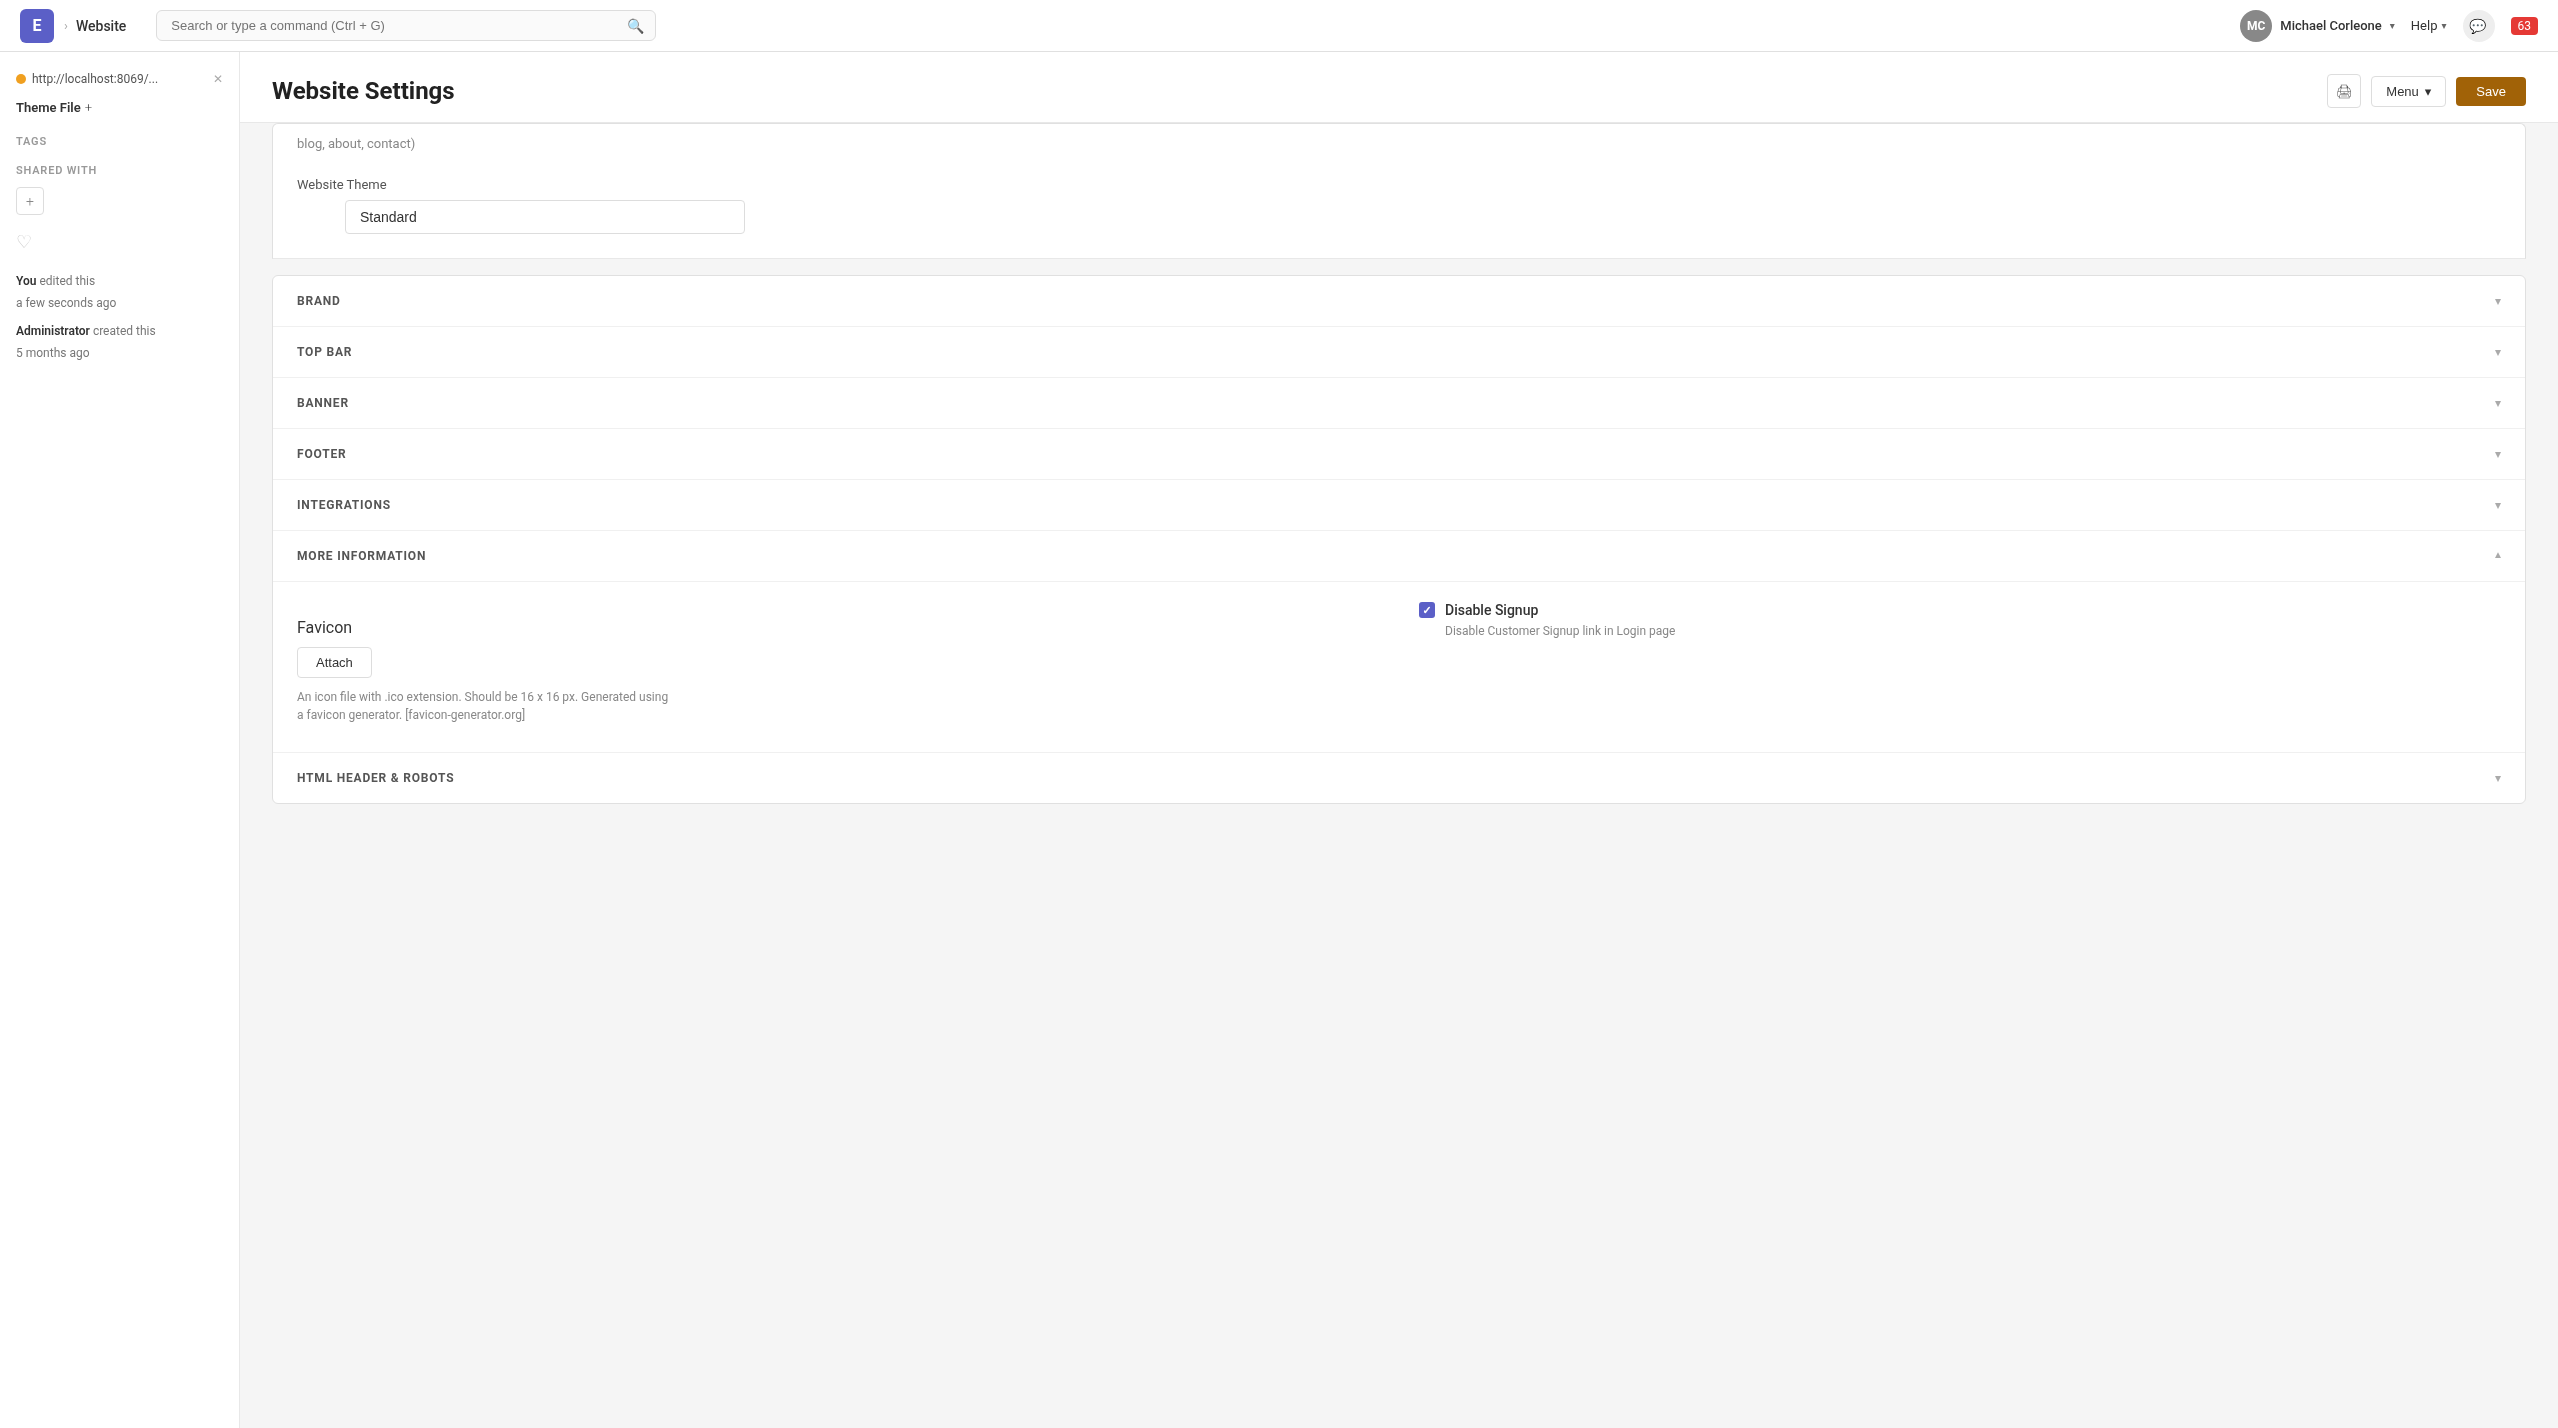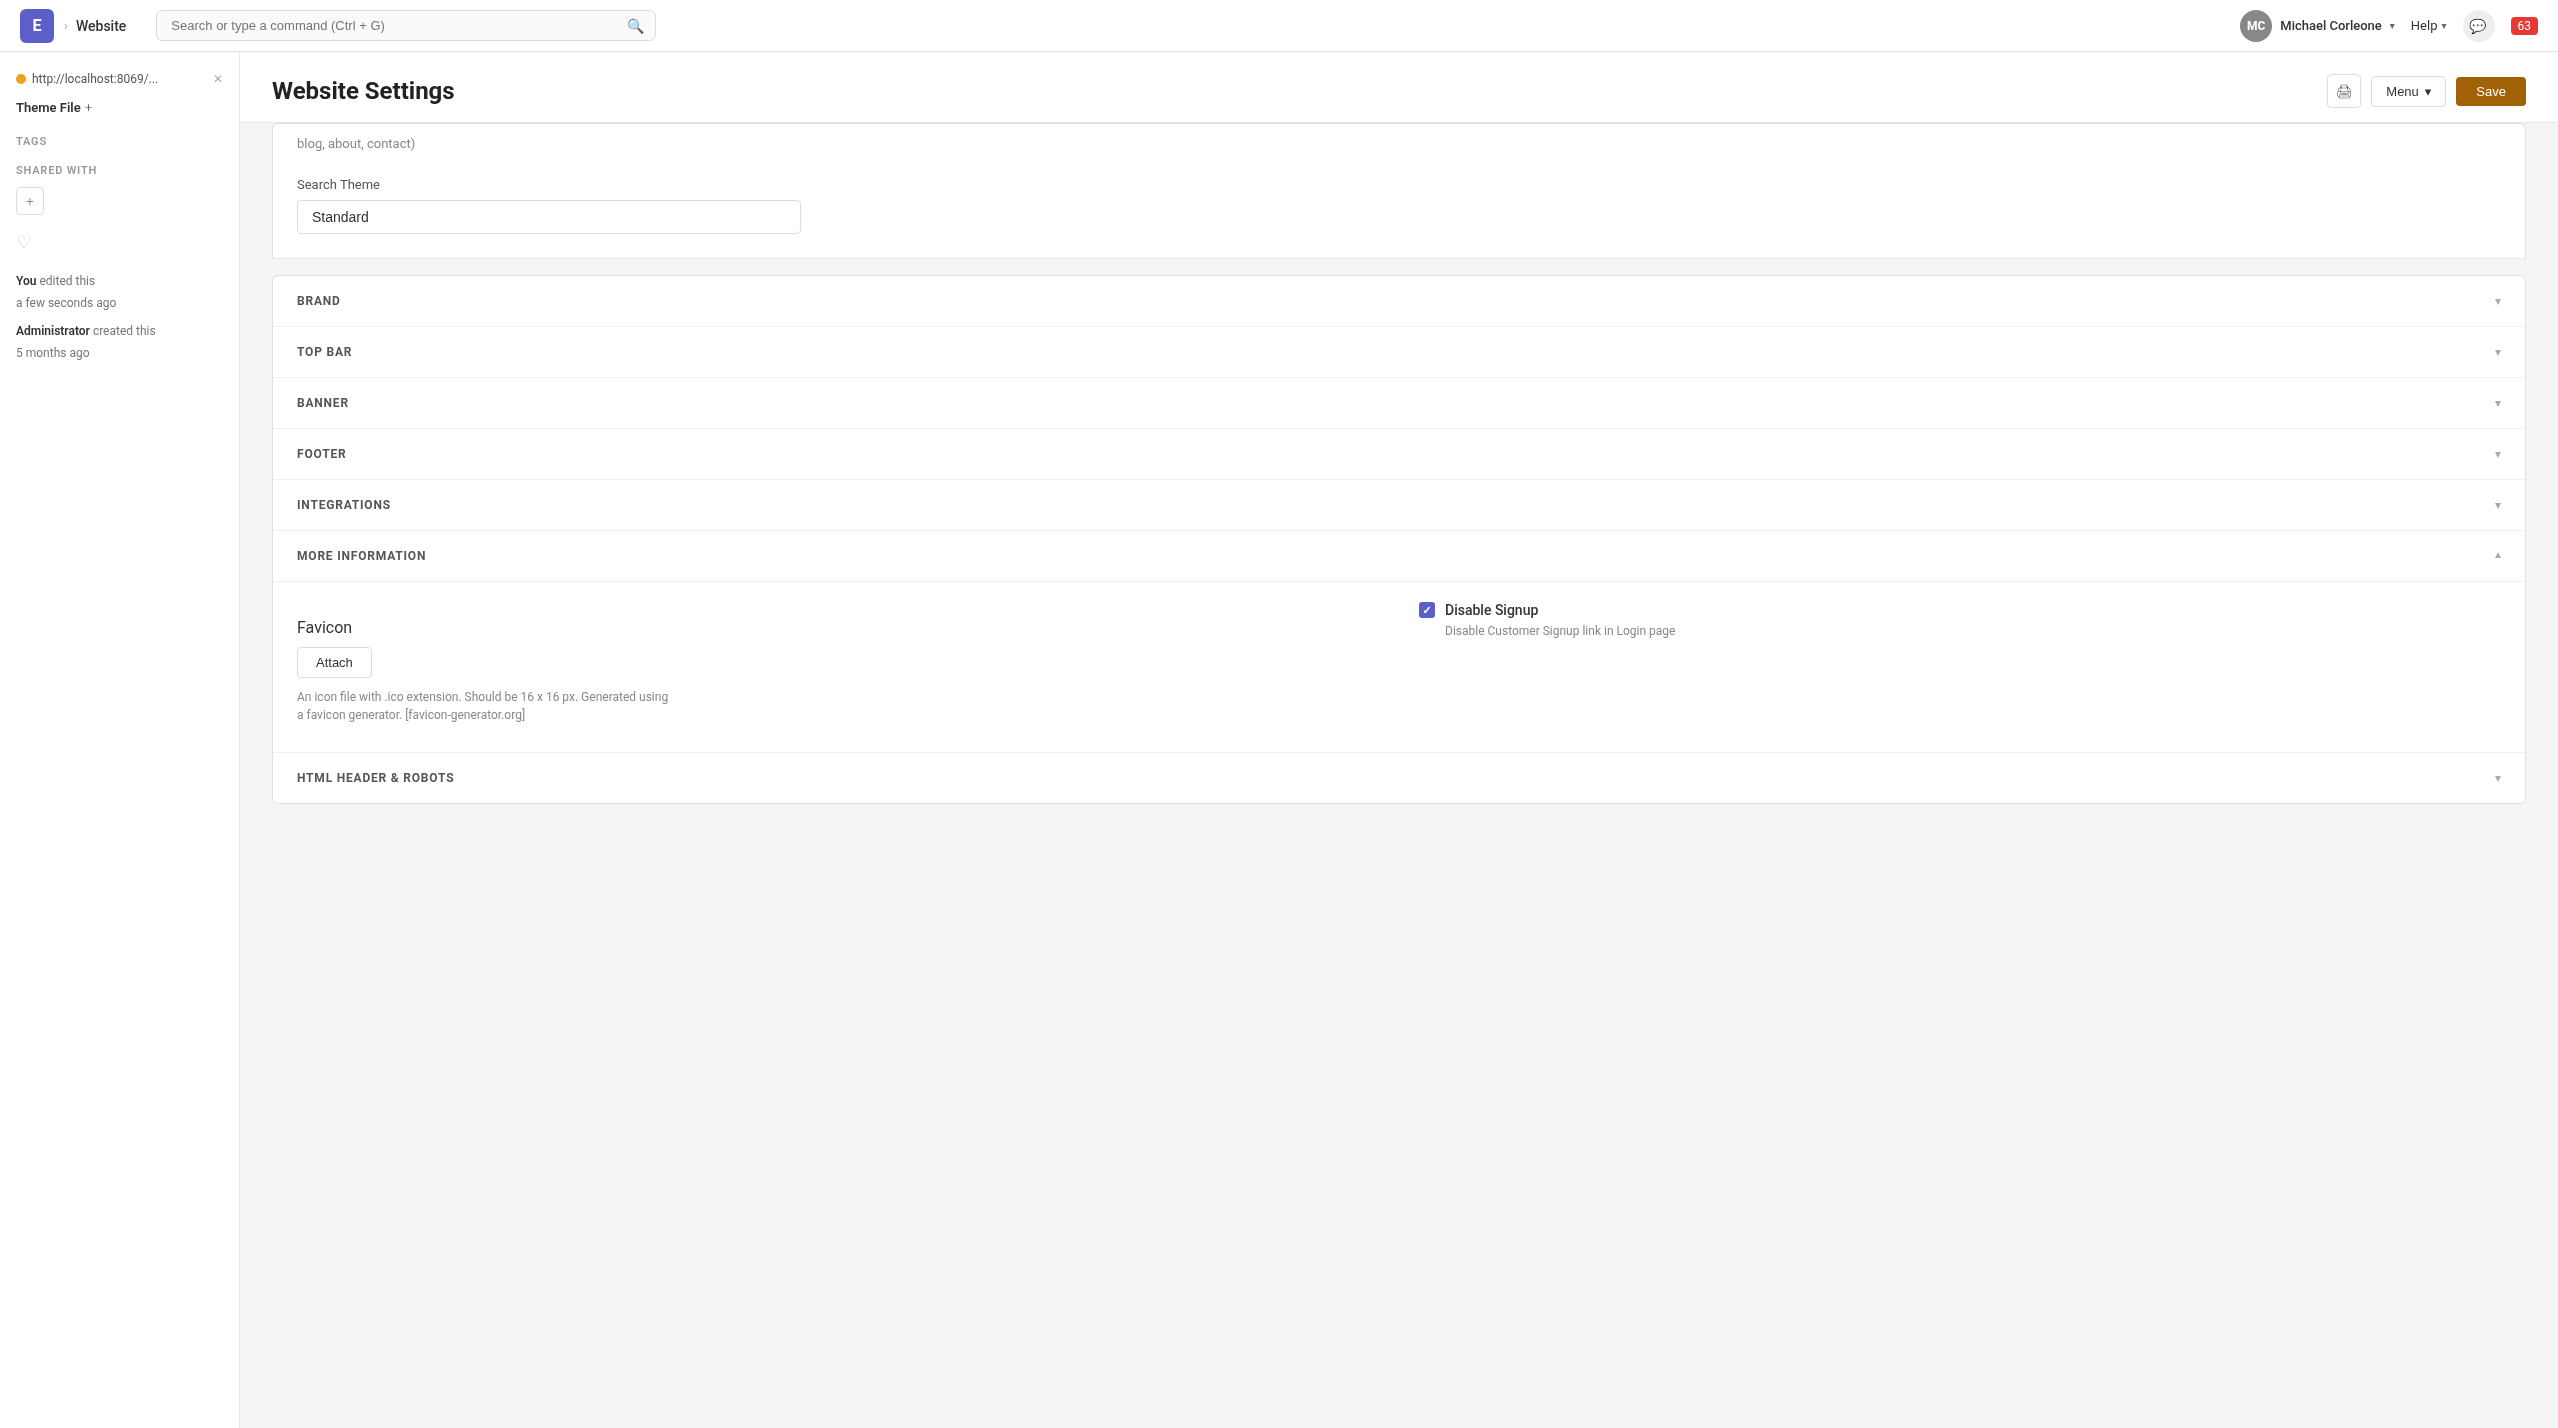--- a/index.html
+++ b/index.html
@@ -118,22 +118,22 @@
       font-size: 12px; font-weight: 700; letter-spacing: 0.8px;
       text-transform: uppercase; color: #555;
     }
     .chevron-icon { color: #aaa; font-size: 12px; }
 
     .section-content { padding: 20px 24px 24px 24px; }
     .partial-hint-text { color: #888; font-size: 13px; padding: 12px 24px 0 24px; }
 
     .theme-label { font-size: 13px; color: #555; margin-bottom: 8px; margin-top: 6px; }
     .theme-input {
-      width: 504px; border: 1px solid #ddd; border-radius: 4px;
-      padding: 8px 14px; font-size: 14px; color: #333; outline: none;
+      width: 400px; border: 1px solid #ddd; border-radius: 4px;
+      padding: 8px 14px; font-size: 14px; color: #333; outline: none; margin-left: 48px;
     }
 
     
     .sections-container {
       background: #fff; border: 1px solid #e0e0e0; border-radius: 6px;
       overflow: hidden; margin-top: 16px;
     }
     .section-row {
       border-bottom: 1px solid #f0f0f0;
     }
@@ -252,21 +252,21 @@
         </button>
         <button class="save-btn">Save</button>
       </div>
     </div>
 
     <div class="settings-body">
 
       <div class="top-partial">
         <div class="partial-hint-text">blog, about, contact)</div>
         <div class="section-content">
-          <div class="theme-label">Search Theme</div>
+          <div class="theme-label">Website Theme</div>
           <input class="theme-input" type="text" value="Standard" style="">
         </div>
       </div>
 
       <div class="sections-container">
 
         <div class="section-row">
           <div class="section-row-header">
             <span class="section-title">BRAND</span>
             <span class="chevron-icon">▾</span>

